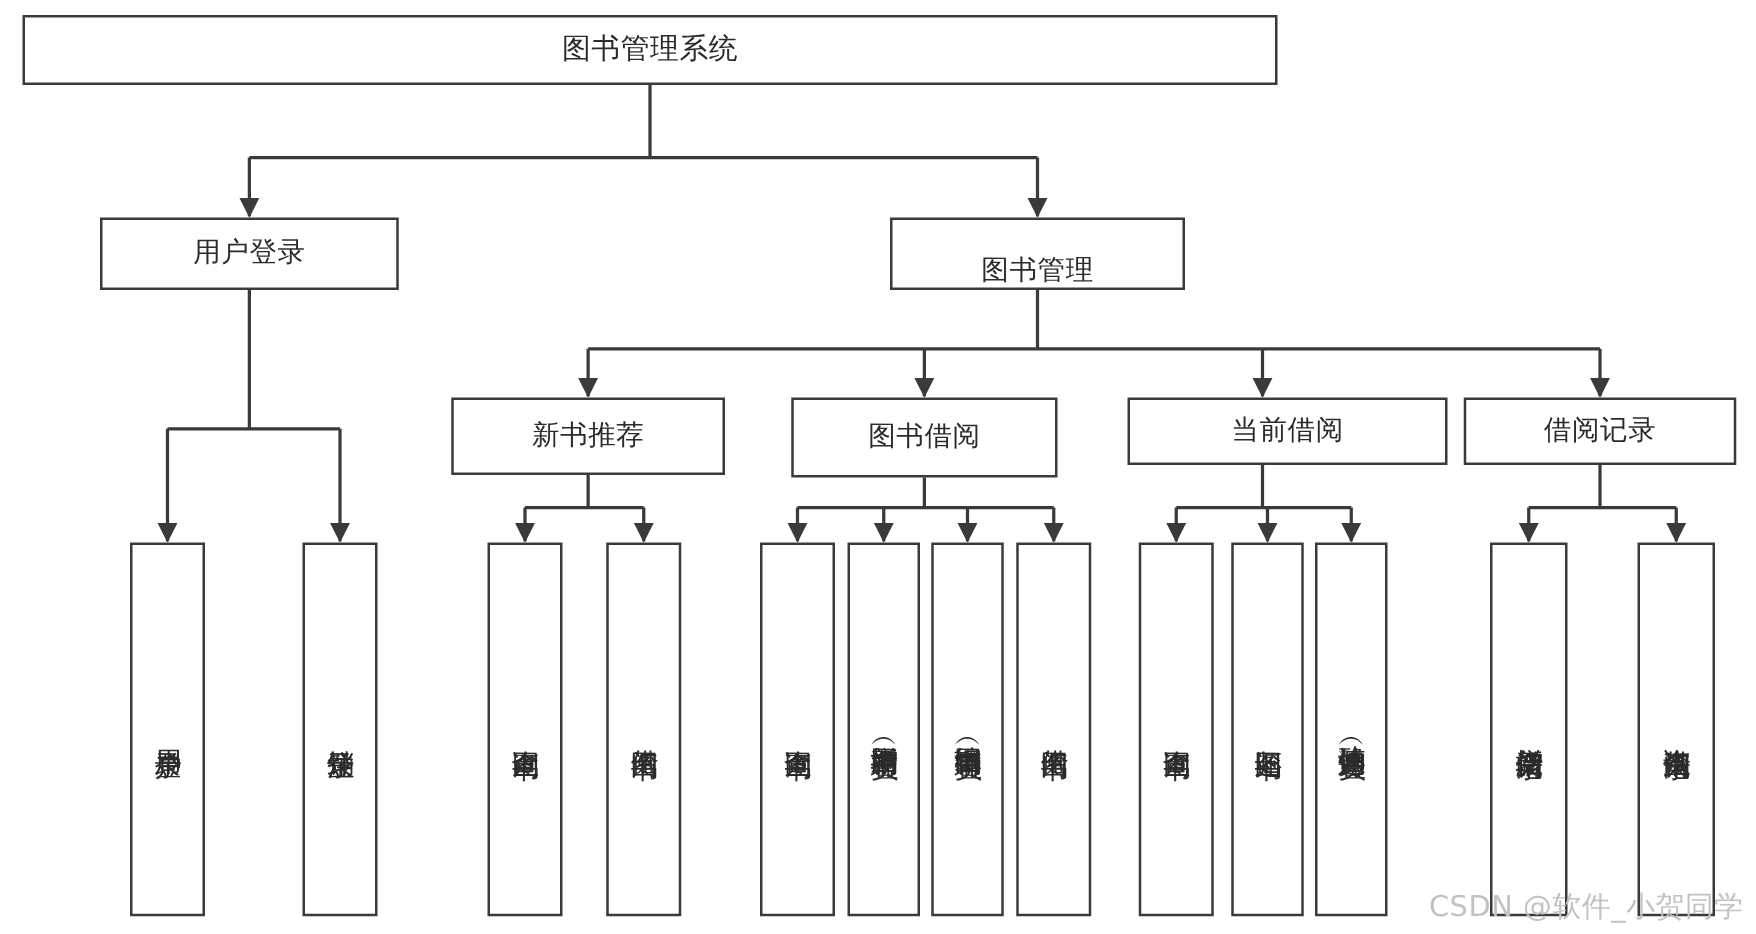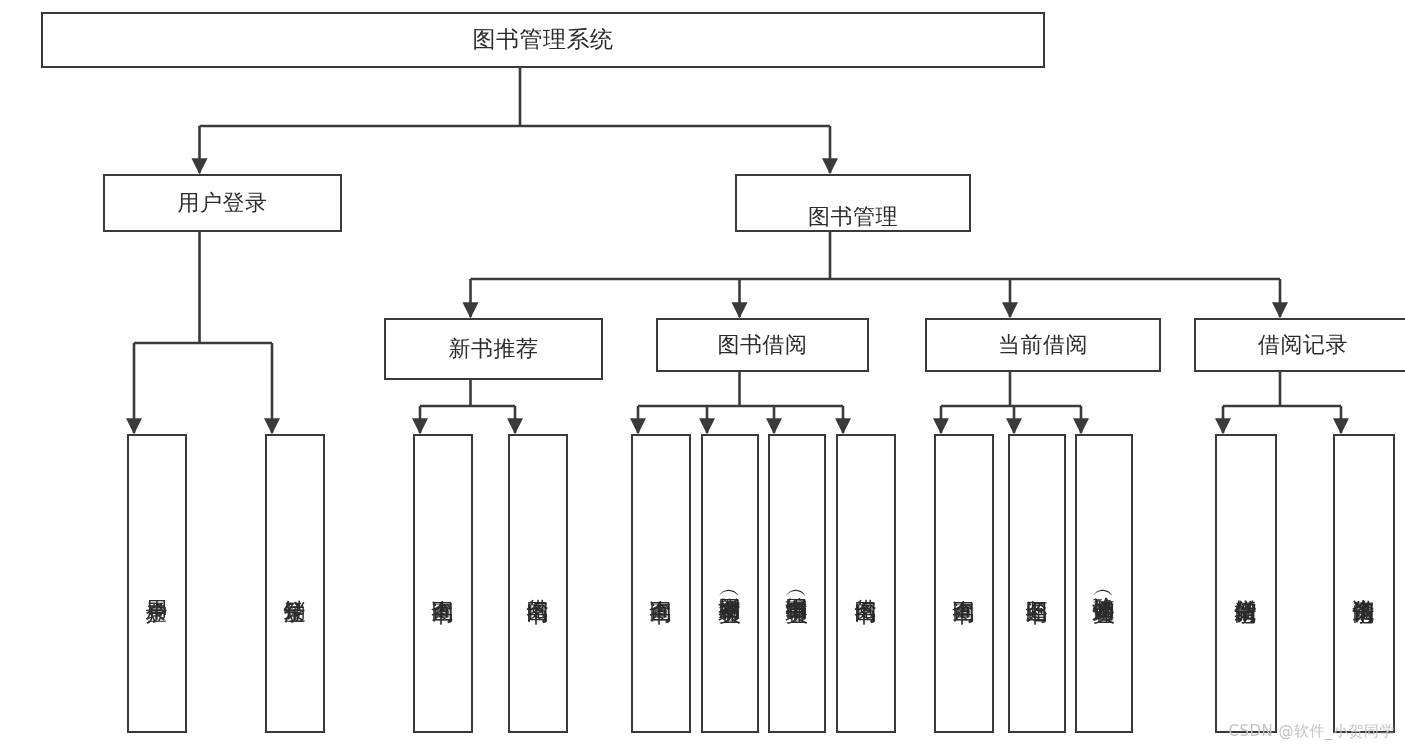--- a/index.html
+++ b/index.html
@@ -28,21 +28,20 @@
   }
   .node {
     position: absolute;
     box-sizing: border-box;
     background: #ffffff;
     border: 2px solid #3a3a3c;
     display: flex;
     align-items: center;
     justify-content: center;
     z-index: 3;
-    margin-left: 23px;
   }
   .node-label {
     color: #2b2b2b;
     line-height: 1.18;
     text-align: center;
     white-space: nowrap;
   }
   .node.horiz .node-label {
     font-size: 22px;
     letter-spacing: 0.5px;
@@ -60,21 +59,21 @@
     text-orientation: upright;
     font-size: 22px;
     line-height: 1.32;
     letter-spacing: 1px;
     max-height: 100%;
   }
   #watermark {
     position: absolute;
     right: 10px;
     bottom: 6px;
-    font-size: 15px;
+    font-size: 23px;
     color: #c2c2c2;
     letter-spacing: 0.5px;
     z-index: 6;
     white-space: nowrap;
     font-family: "DejaVu Sans", "Liberation Sans", sans-serif;
   }
 </style>
 </head>
 <body>
 
@@ -129,24 +128,24 @@
       </div>
       <div class="node horiz" style="left: 80px; top: 174px; width: 239px; height: 58px;">
         <span class="node-label">用户登录</span>
       </div>
       <div class="node horiz" style="left: 712px; top: 174px; width: 236px; height: 58px; align-items: flex-end;">
         <span class="node-label">图书管理</span>
       </div>
       <div class="node horiz" style="left: 361px; top: 318px; width: 219px; height: 62px;">
         <span class="node-label">新书推荐</span>
       </div>
-      <div class="node horiz" style="left: 633px; top: 318px; width: 213px; height: 54px;">
+      <div class="node horiz" style="left: 633px; top: 318px; width: 213px; height: 64px;">
         <span class="node-label">图书借阅</span>
       </div>
-      <div class="node horiz" style="left: 902px; top: 318px; width: 236px; height: 54px;">
+      <div class="node horiz" style="left: 902px; top: 318px; width: 256px; height: 54px;">
         <span class="node-label">当前借阅</span>
       </div>
       <div class="node horiz" style="left: 1171px; top: 318px; width: 218px; height: 54px;">
         <span class="node-label">借阅记录</span>
       </div>
       <div class="node vert" style="left: 104px; top: 434px; width: 60px; height: 299px;">
         <span class="node-label">用户登录</span>
       </div>
       <div class="node vert" style="left: 242px; top: 434px; width: 60px; height: 299px;">
         <span class="node-label">注销登录</span>

